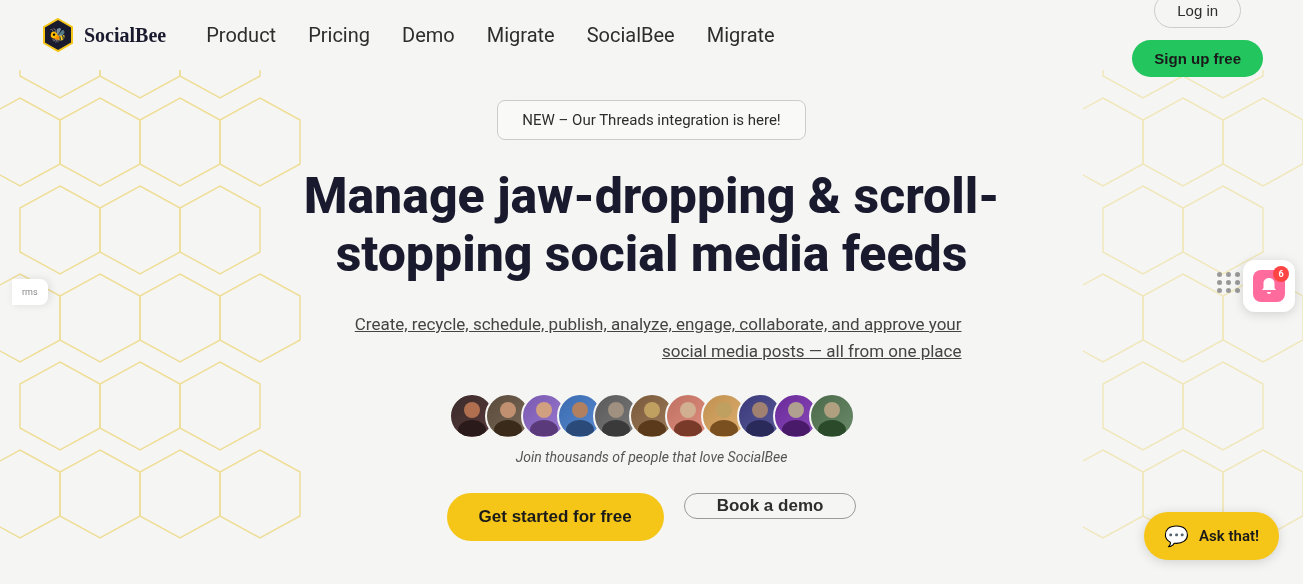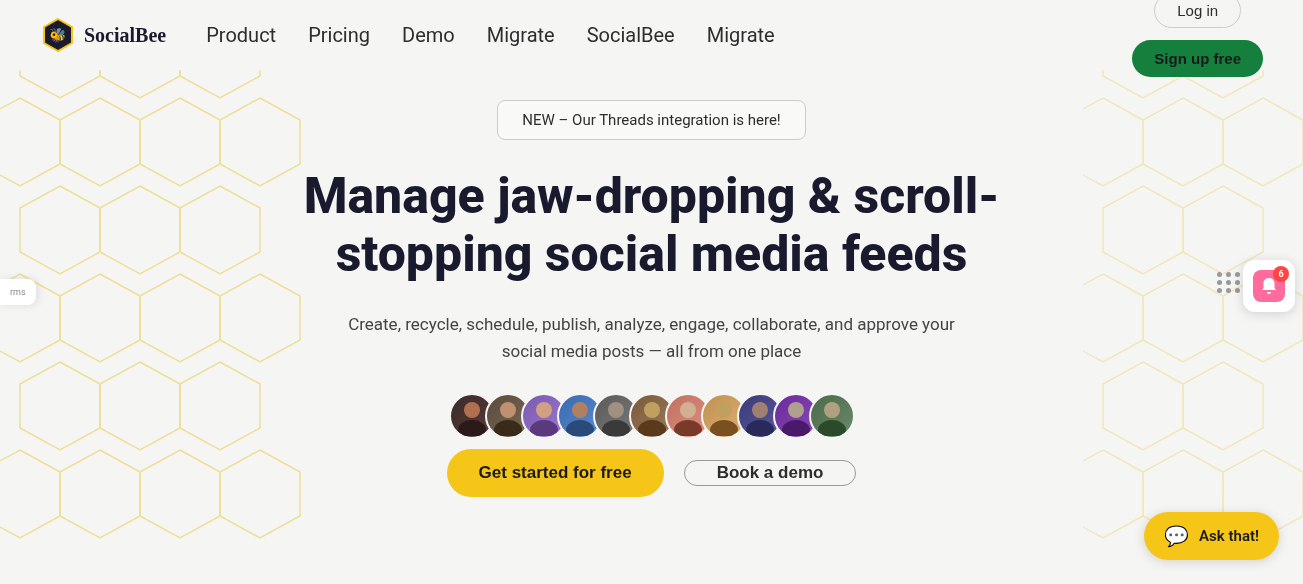--- a/index.html
+++ b/index.html
@@ -72,21 +72,21 @@
       background: transparent;
       font-size: 15px;
       font-weight: 500;
       color: #2d2d2d;
       cursor: pointer;
     }
 
     .btn-signup {
       padding: 10px 22px;
       border-radius: 50px;
-      background: #15803d;
+      background: #22c55e;
       border: none;
       font-size: 15px;
       font-weight: 700;
       color: #1a1a1a;
       cursor: pointer;
     }
 
     
     .main-content {
       display: flex;
@@ -116,24 +116,25 @@
       color: #1a1a2e;
       text-align: center;
       line-height: 1.15;
       max-width: 700px;
       margin-bottom: 28px;
     }
 
     .hero-subtitle {
       font-size: 17px;
       color: #444;
-      text-align: center;
+      text-align: right;
       max-width: 620px;
       line-height: 1.6;
       margin-bottom: 28px;
+      text-decoration: underline;
     }
 
     
     .avatar-row {
       display: flex;
       align-items: center;
       justify-content: center;
       margin-bottom: 10px;
     }
 
@@ -158,21 +159,21 @@
       color: #555;
       font-style: italic;
       text-align: center;
       margin-bottom: 28px;
     }
 
     
     .cta-row {
       display: flex;
       gap: 20px;
-      align-items: center;
+      align-items: flex-start;
     }
 
     .btn-get-started {
       padding: 14px 32px;
       border-radius: 50px;
       background: #f5c518;
       border: none;
       font-size: 17px;
       font-weight: 700;
       color: #1a1a1a;
@@ -275,21 +276,21 @@
     .dot {
       width: 5px;
       height: 5px;
       border-radius: 50%;
       background: #999;
     }
 
     
     .left-sidebar-notif {
       position: absolute;
-      left: 0;
+      left: 12px;
       top: 50%;
       transform: translateY(-50%);
       background: white;
       border-radius: 0 8px 8px 0;
       padding: 8px 10px;
       box-shadow: 2px 0 8px rgba(0,0,0,0.1);
       z-index: 10;
       font-size: 11px;
       color: #555;
     }
@@ -445,20 +446,21 @@
         </svg>
     </div>
     <div class="avatar" style="background:linear-gradient(135deg,#4a6a4a,#6a8a6a);">
       <svg width="40" height="40" viewBox="0 0 40 40">
           <circle cx="20" cy="14" r="8" fill="#b0a080"></circle>
           <ellipse cx="20" cy="34" rx="14" ry="10" fill="#2a4a2a"></ellipse>
         </svg>
     </div>
   </div>
 
+  <p class="social-proof-text">Join thousands of people that love SocialBee</p>
 
   <div class="cta-row">
     <button class="btn-get-started">Get started for free</button>
     <button class="btn-book-demo">Book a demo</button>
   </div>
 </main>
 
 <div class="left-sidebar-notif">
   <div style="font-size:9px;color:#888;">rms</div>
 </div>

